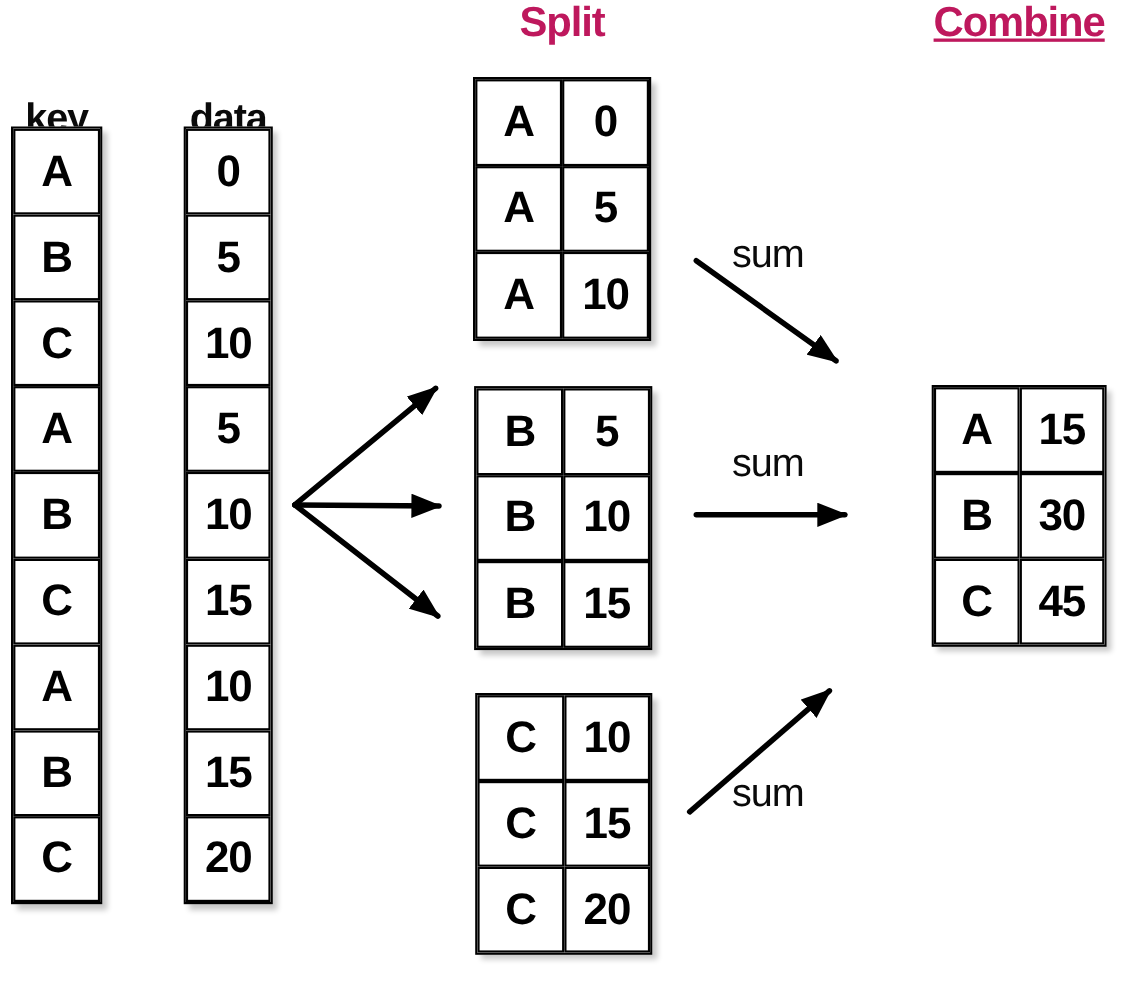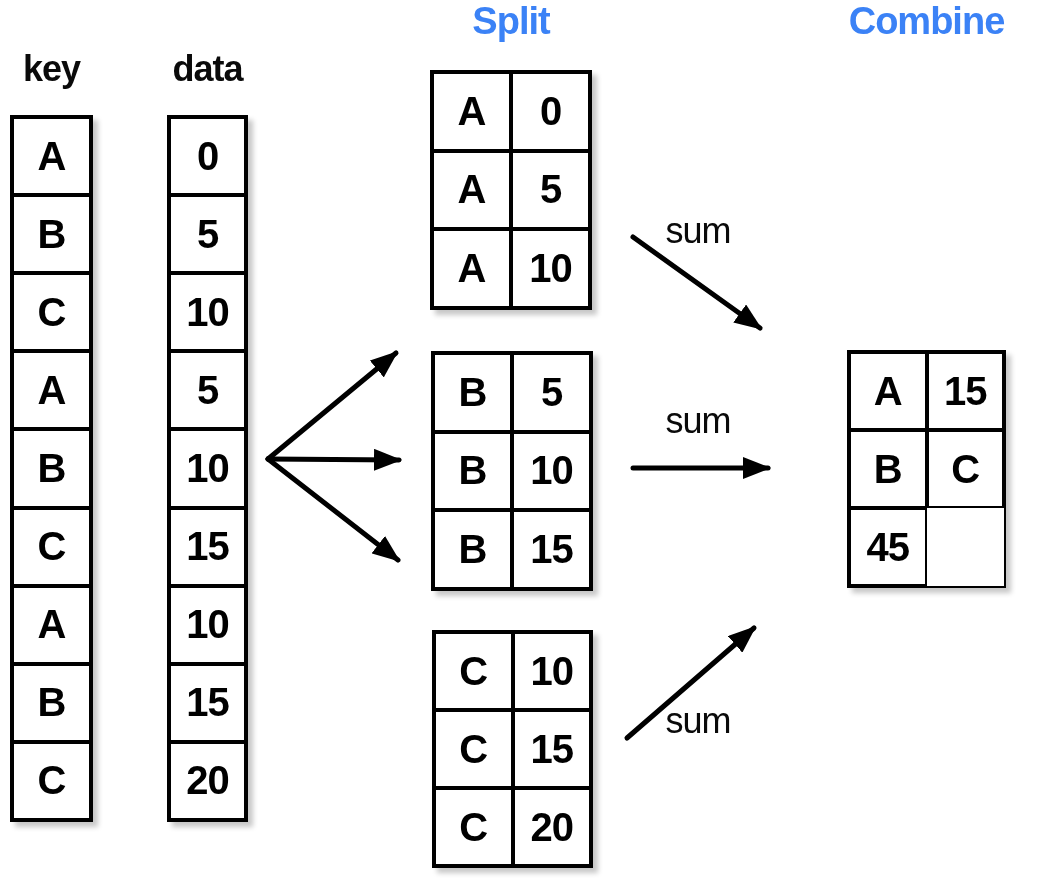--- a/index.html
+++ b/index.html
@@ -12,30 +12,31 @@
     color: #000;
     overflow: hidden;
   }
   .hdr {
     position: absolute;
     font-weight: bold;
     font-size: 38px;
     letter-spacing: -1px;
     text-align: center;
     white-space: nowrap;
-    color: #3b82f6;
+    color: #be185d;
   }
   .collabel {
     position: absolute;
     font-weight: bold;
     font-size: 36px;
     letter-spacing: -1px;
     text-align: center;
     white-space: nowrap;
     color: #0a0a0a;
+    margin-top: 38px;
   }
   .sumlabel {
     position: absolute;
     font-size: 36px;
     font-weight: 400;
     letter-spacing: -1px;
     text-align: center;
     width: 80px;
     color: #0a0a0a;
   }
@@ -69,21 +70,21 @@
     height: 896px;
     pointer-events: none;
   }
 </style>
 </head>
 <body>
 
 <div id="canvas">
 
   <div class="hdr" style="left:430px; top:0px; width:162px;">Split</div>
-  <div class="hdr" style="left:847px; top:0px; width:159px;">Combine</div>
+  <div class="hdr" style="left:847px; top:0px; width:159px;text-decoration:underline;">Combine</div>
 
   <div class="collabel" style="left:10px; top:48px; width:83px;">key</div>
   <div class="collabel" style="left:167px; top:48px; width:81px;">data</div>
 
   <div class="tbl cols1 rows9" style="left:10px; top:115px; width:83px; height:707px;">
       <div class="cell">A</div>
       <div class="cell">B</div>
       <div class="cell">C</div>
       <div class="cell">A</div>
       <div class="cell">B</div>
@@ -126,20 +127,21 @@
       <div class="cell">C</div>
       <div class="cell">15</div>
       <div class="cell">C</div>
       <div class="cell">20</div>
     </div>
 
   <div class="tbl cols2 rows3" style="left:847px; top:350px; width:159px; height:238px;">
       <div class="cell">A</div>
       <div class="cell">15</div>
       <div class="cell">B</div>
+      <div class="cell">30</div>
       <div class="cell">C</div>
       <div class="cell">45</div>
     </div>
 
   <div class="sumlabel" style="left:658px; top:210px;">sum</div>
   <div class="sumlabel" style="left:658px; top:400px;">sum</div>
   <div class="sumlabel" style="left:658px; top:700px;">sum</div>
 
   <svg id="arrow-layer" viewBox="0 0 1038 896" xmlns="http://www.w3.org/2000/svg">
     <defs>

